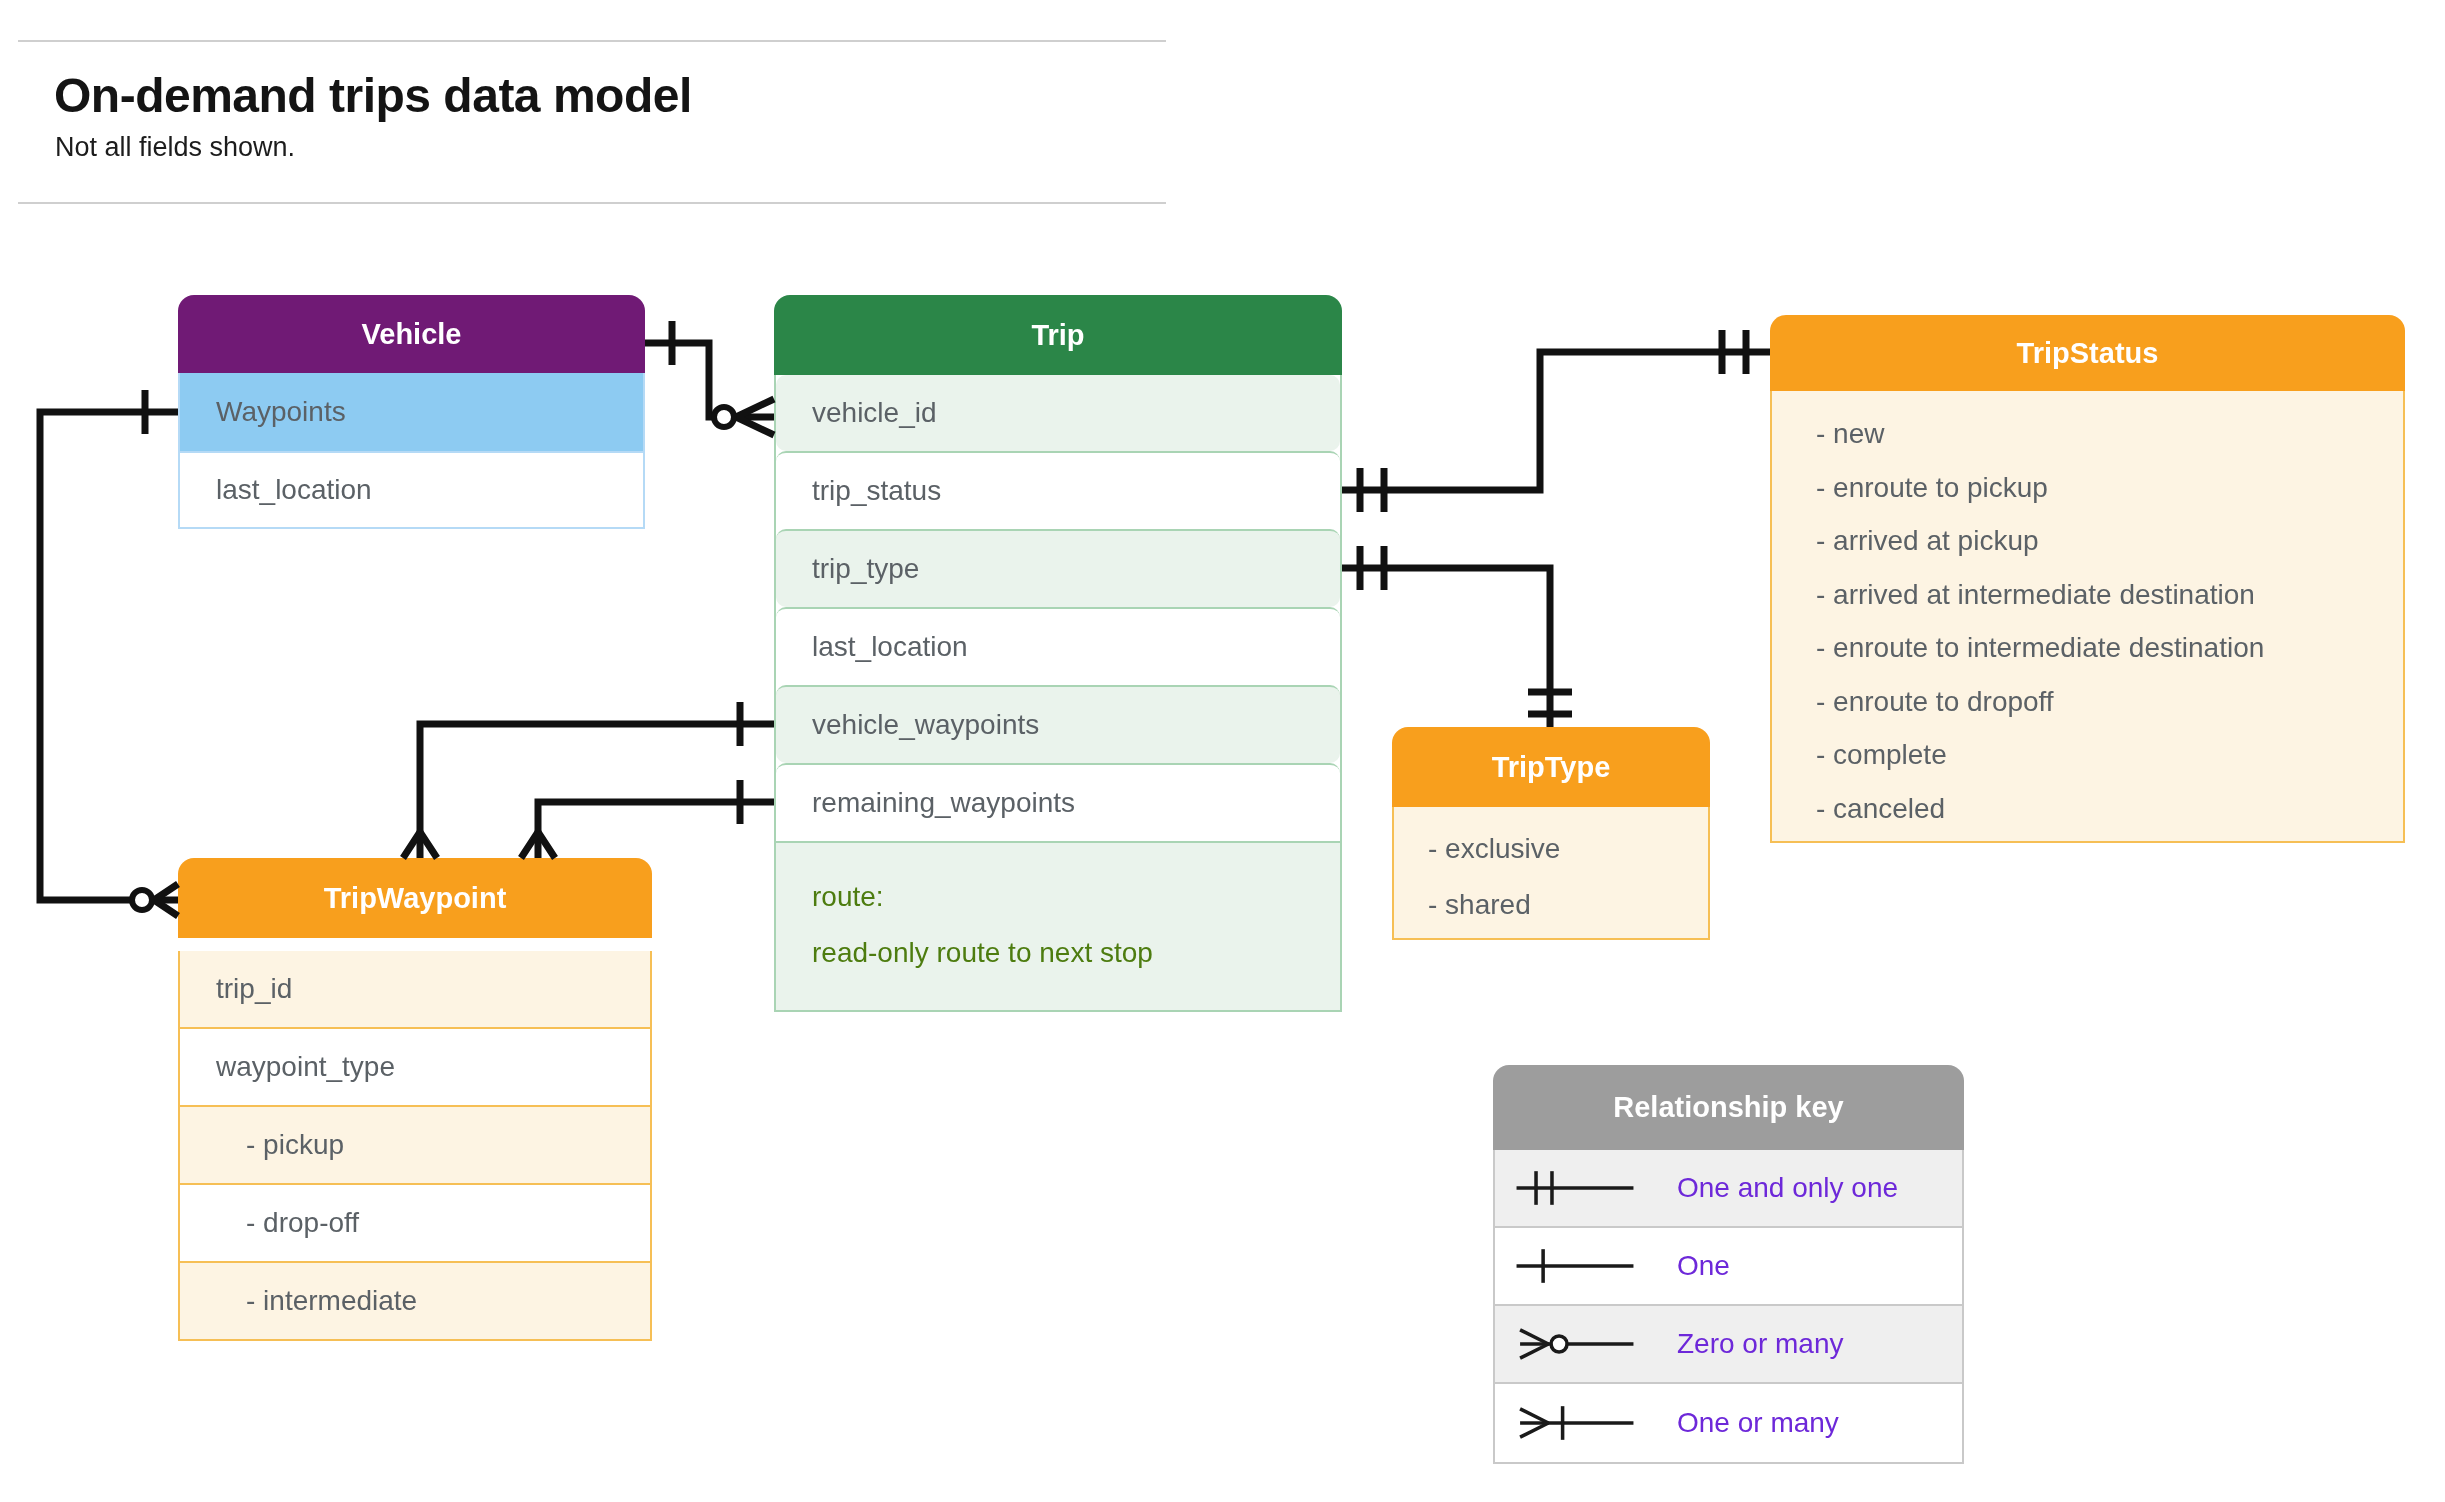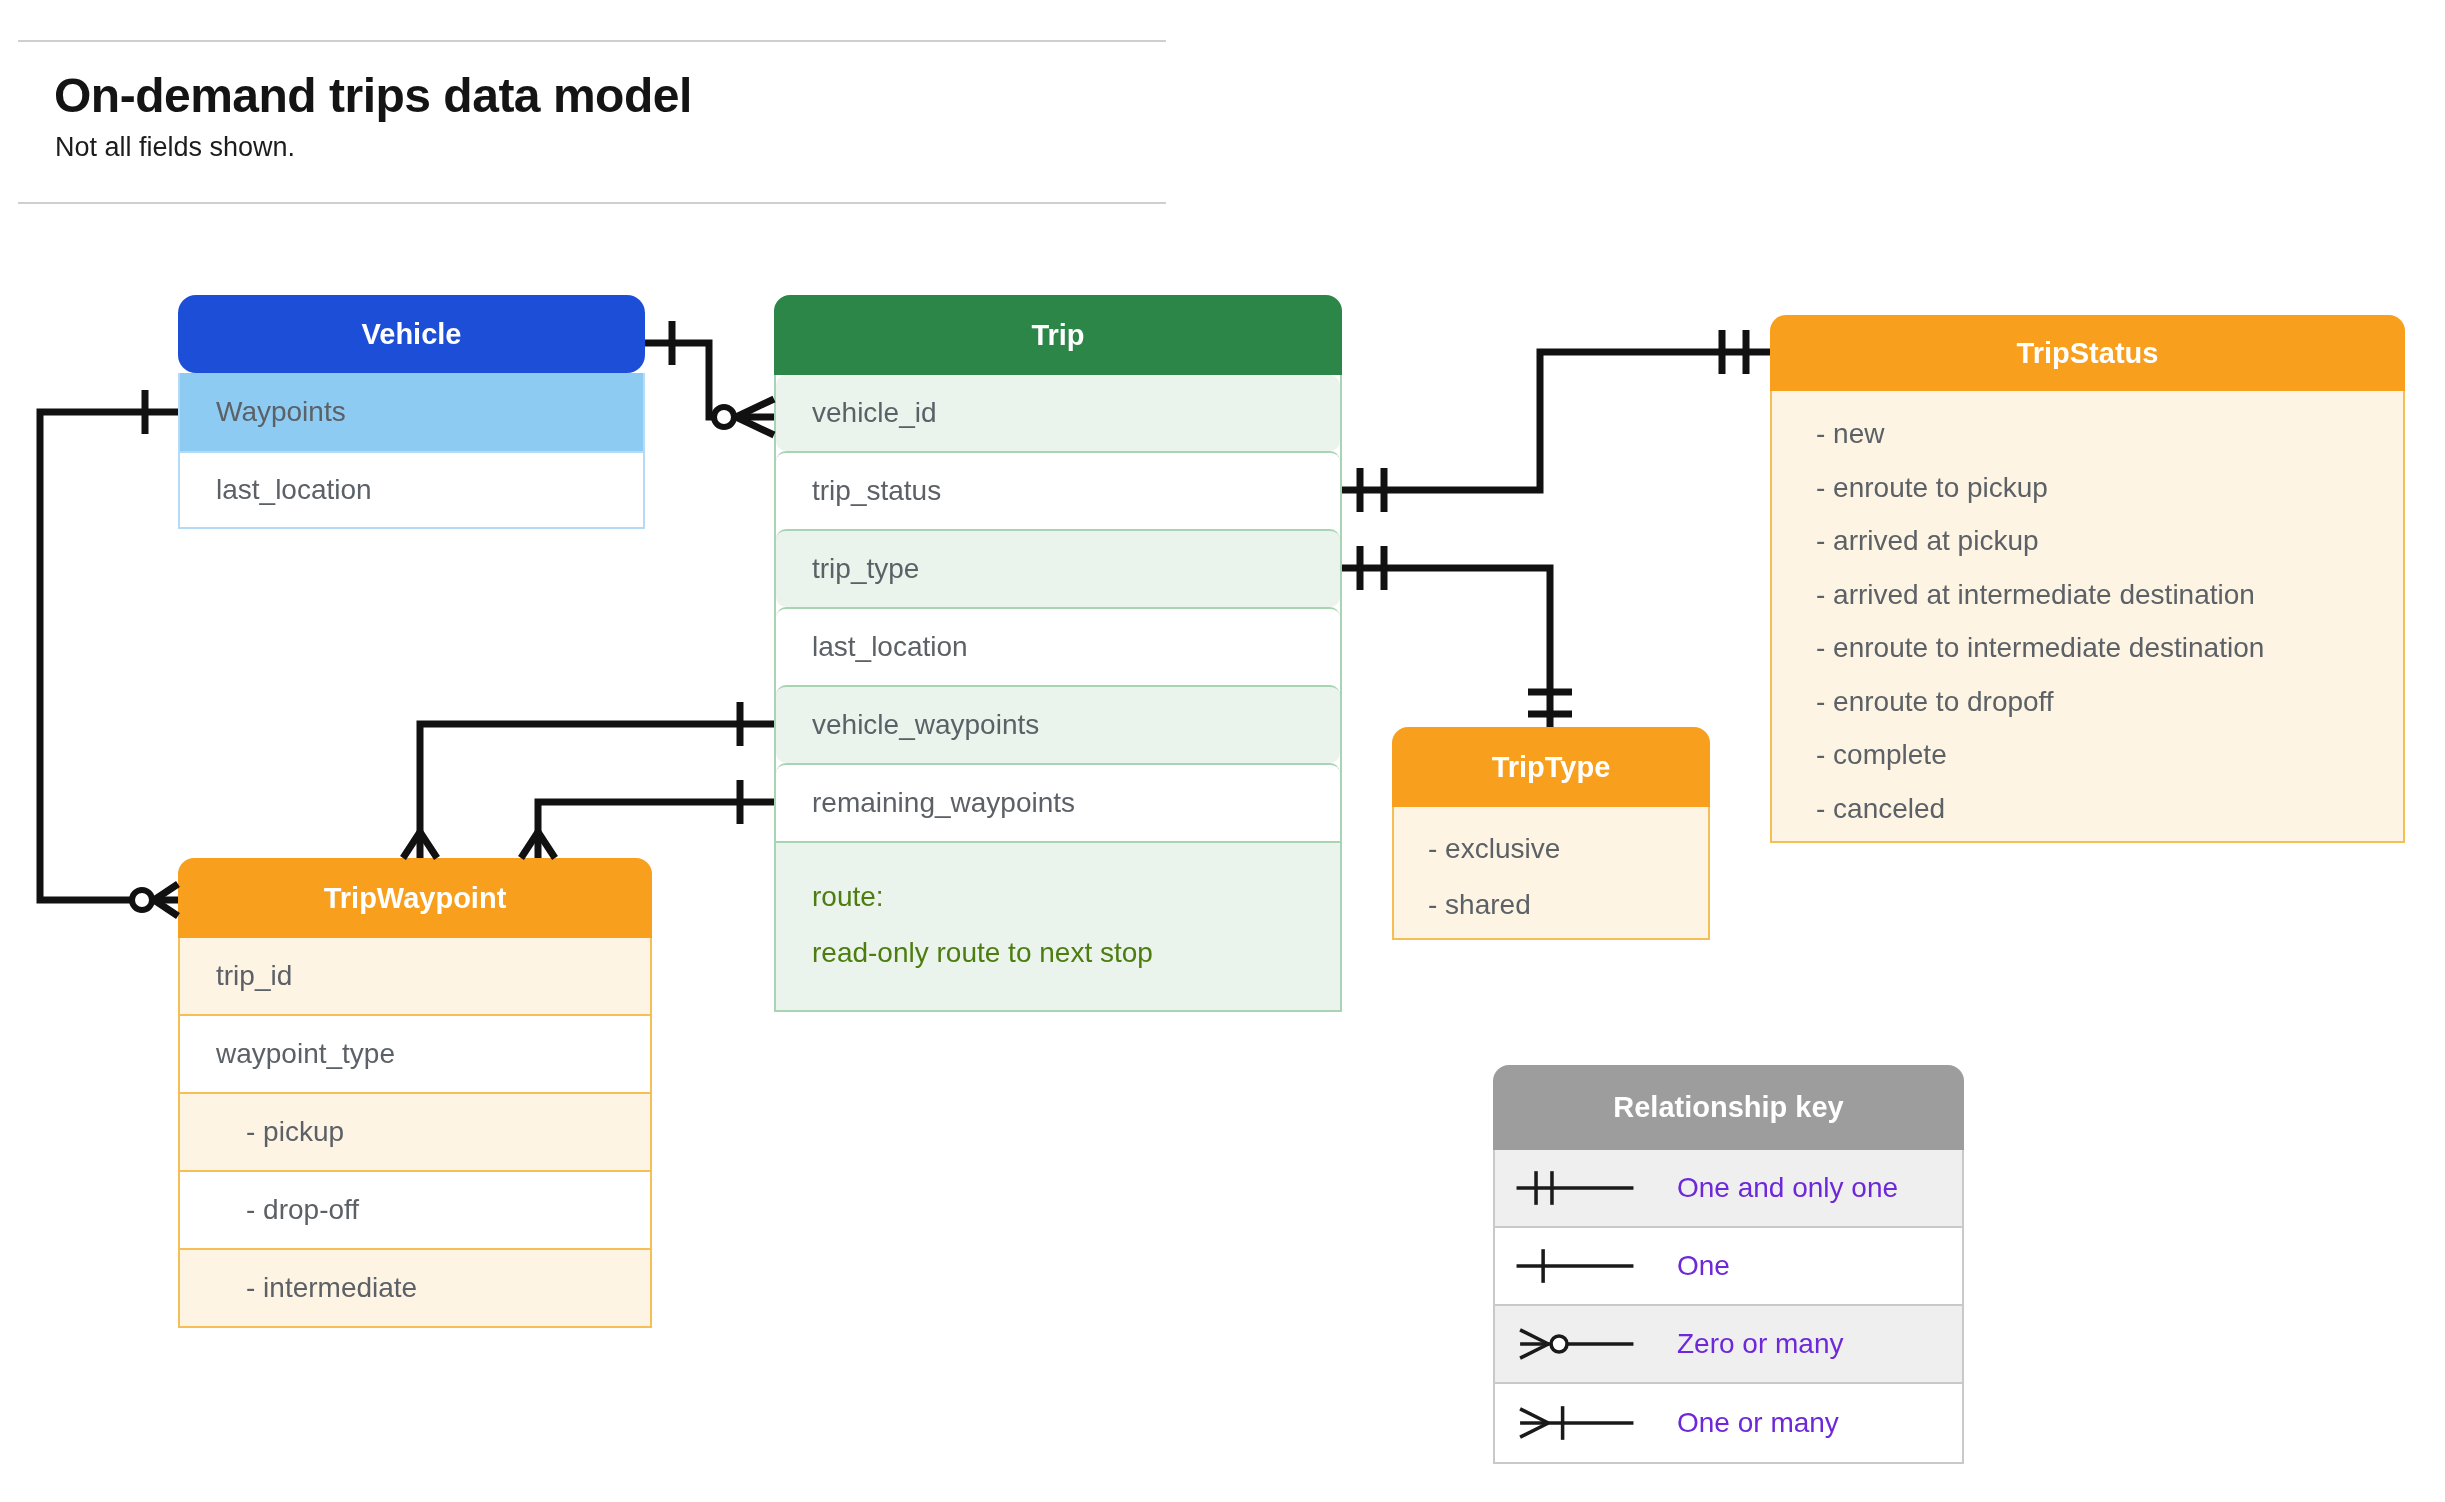--- a/index.html
+++ b/index.html
@@ -14,30 +14,30 @@
   .entity{position:absolute;z-index:2;}
   .hd{
     width:100%;box-sizing:border-box;text-align:center;color:#ffffff;font-weight:bold;font-size:29px;
     border-radius:16px 16px 0 0;display:flex;align-items:center;justify-content:center;
   }
   .body{box-sizing:border-box;}
   .row{box-sizing:border-box;display:flex;align-items:center;font-size:28px;color:#5b6166;padding-left:36px;}
   .row.indent{padding-left:66px;}
 
   
-  .hd.blue{background:#1d4ed8;height:78px;border-radius:18px;}
+  .hd.blue{background:#701a75;height:78px;}
   .body.blue{border:2px solid #b5daf6;border-top:none;}
   
   .hd.green{background:#2b8648;height:80px;}
   .body.green{border:2px solid #a9d4b4;border-top:none;}
   .body.green .row{border-top:2px solid #a9d4b4;border-radius:10px;}
   .body.green .row:first-child{border-top:none;}
   
   .hd.orange{background:#f89f1d;height:80px;}
-  .body.orange{border:2px solid #f6bf55;border-top:none;}
+  .body.orange{border:2px solid #f6bf55;border-top:none;margin-top:13px;}
   .body.orange .row{border-top:2px solid #f6bf55;}
   .body.orange .row:first-child{border-top:none;}
   .enumbody{box-sizing:border-box;background:#fdf4e3;border:2px solid #f6bf55;border-top:none;
     font-size:28px;color:#5b6166;}
   .enumbody .line{line-height:53.5px;white-space:nowrap;}
 
   
   .route-row{box-sizing:border-box;background:#eaf3ec;border-top:2px solid #a9d4b4;padding:26px 0 0 36px;
     font-size:28px;color:#4d7c0f;}
   .route-row div{line-height:56px;}

